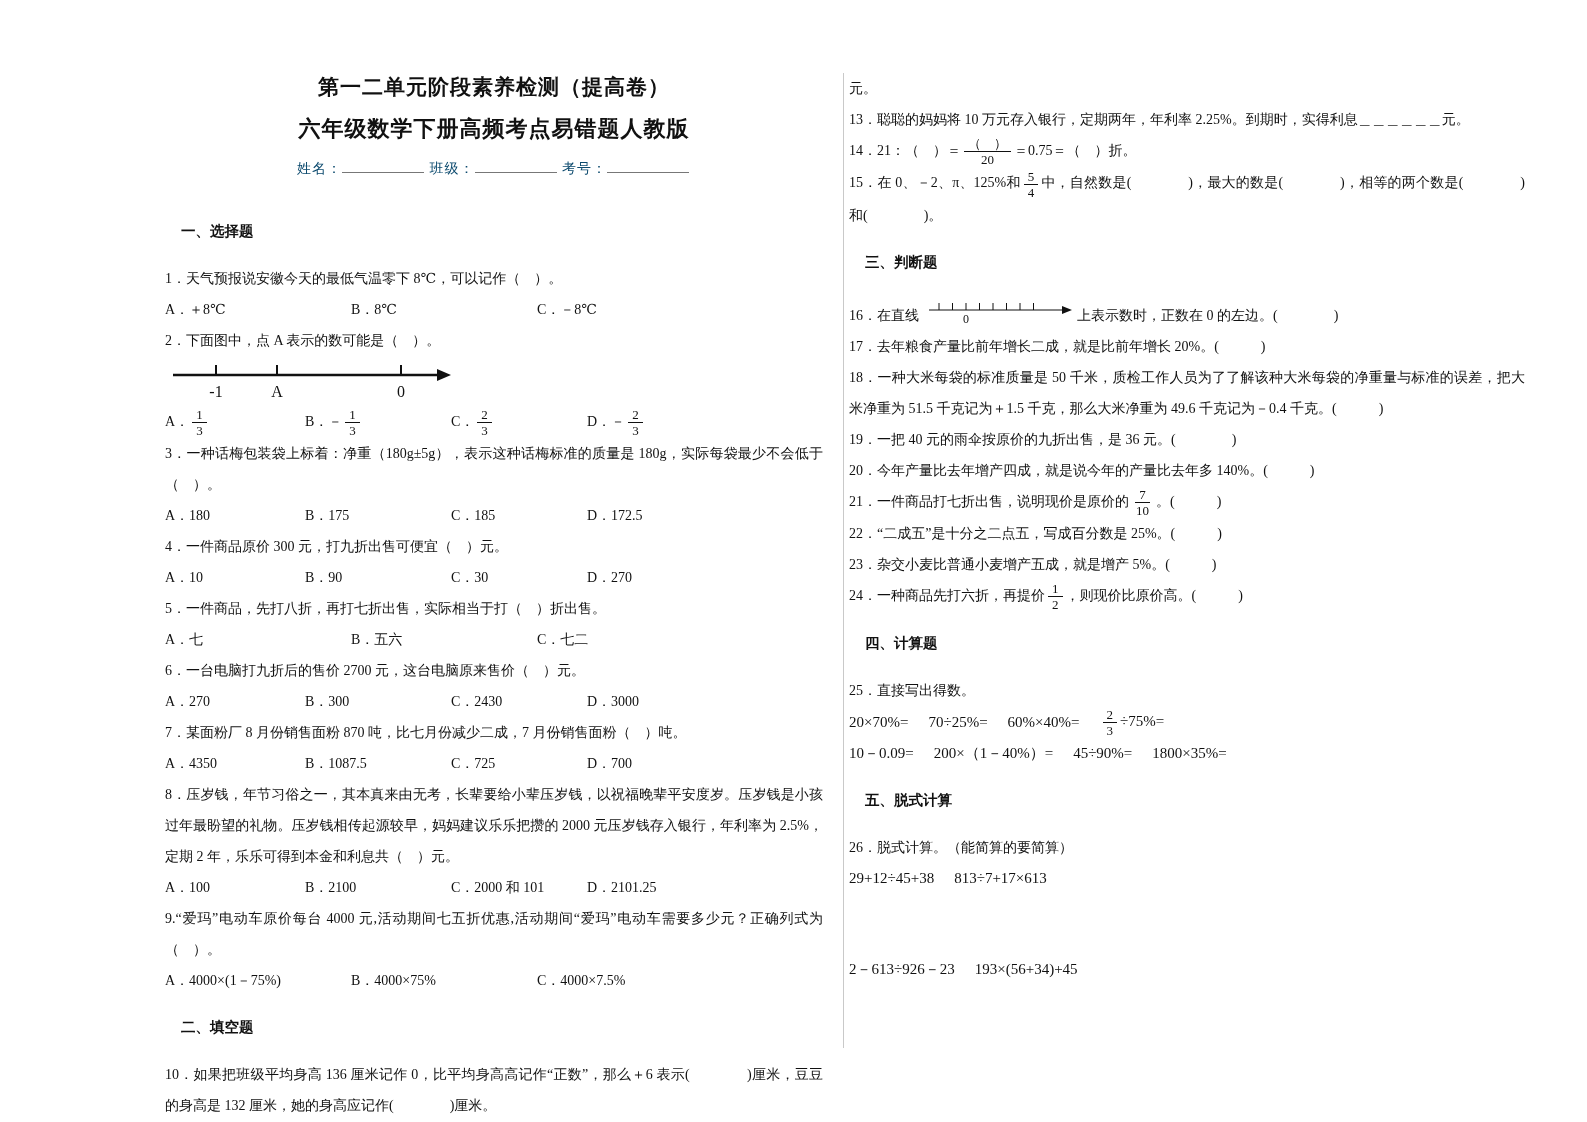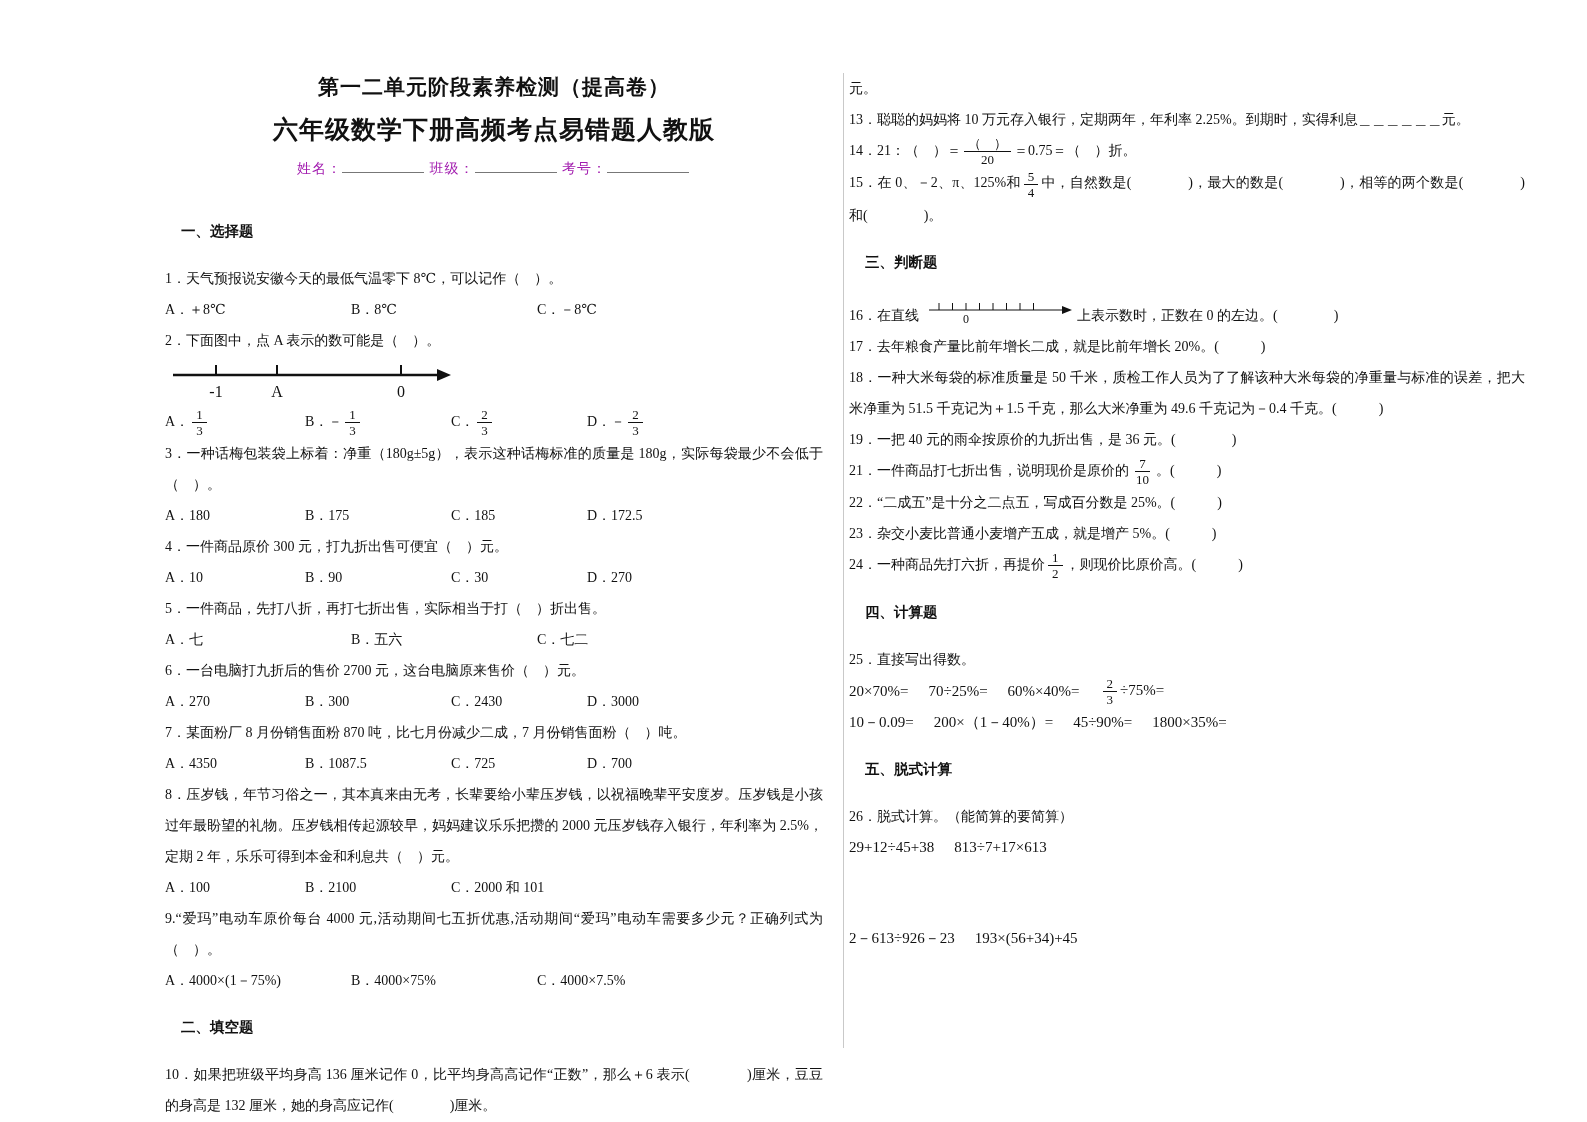--- a/index.html
+++ b/index.html
@@ -5,22 +5,22 @@
   html,body{margin:0;padding:0;background:#fff;}
   .page{position:relative;width:1587px;height:1122px;background:#ffffff;overflow:hidden;
         font-family:"Liberation Serif","DejaVu Serif",serif;color:#111;}
   .divider{position:absolute;left:843px;top:73px;width:1px;height:975px;background:#c9c9c9;}
   .col{position:absolute;top:0;}
   .col-left{left:165px;width:658px;padding-top:74px;}
   .col-right{left:849px;width:676px;padding-top:73px;}
   .hdr-title{font-family:"Liberation Sans","DejaVu Sans",sans-serif;font-weight:bold;
              font-size:21px;line-height:26px;text-align:center;letter-spacing:1px;margin:0;}
   .hdr-sub{font-family:"Liberation Sans","DejaVu Sans",sans-serif;font-weight:bold;
-           font-size:25px;line-height:26px;text-align:center;letter-spacing:1px;margin:16px 0 0 0;}
-  .hdr-fields{margin:16px 0 0 0;text-align:center;font-size:14px;line-height:22px;color:#a21caf;}
+           font-size:22px;line-height:26px;text-align:center;letter-spacing:1px;margin:16px 0 0 0;}
+  .hdr-fields{margin:16px 0 0 0;text-align:center;font-size:14px;line-height:22px;color:#0c4a6e;}
   .hdr-fields .lbl{letter-spacing:1px;}
   .blankline{display:inline-block;width:82px;border-bottom:1.5px solid #777;height:14px;
              vertical-align:baseline;margin-right:2px;}
   .sec-heading{font-family:"Liberation Sans","DejaVu Sans",sans-serif;font-weight:bold;
                font-size:14.5px;line-height:31px;margin:16px;}
   .col-left .sec-heading:first-of-type{margin-top:36px;}
   .para{font-size:14px;line-height:31px;margin:0;text-align:justify;}
   .opts{display:grid;font-size:14px;line-height:31px;}
   .cols4{grid-template-columns:140px 146px 136px auto;}
   .cols3{grid-template-columns:186px 186px auto;}
@@ -119,20 +119,21 @@
           <span><span>A．4350</span></span>
           <span><span>B．1087.5</span></span>
           <span><span>C．725</span></span>
           <span><span>D．700</span></span>
         </div>
         <p class="para"><span>8．压岁钱，年节习俗之一，其本真来由无考，长辈要给小辈压岁钱，以祝福晚辈平安度岁。压岁钱是小孩过年最盼望的礼物。压岁钱相传起源较早，妈妈建议乐乐把攒的 2000 元压岁钱存入银行，年利率为 2.5%，定期 2 年，乐乐可得到本金和利息共（　）元。</span></p>
         <div class="opts cols4">
           <span><span>A．100</span></span>
           <span><span>B．2100</span></span>
           <span><span>C．2000 和 101</span></span>
+          <span><span>D．2101.25</span></span>
         </div>
         <p class="para"><span>9.“爱玛”电动车原价每台 4000 元,活动期间七五折优惠,活动期间“爱玛”电动车需要多少元？正确列式为（　）。</span></p>
         <div class="opts cols3">
           <span><span>A．4000×(1－75%)</span></span>
           <span><span>B．4000×75%</span></span>
           <span><span>C．4000×7.5%</span></span>
         </div>
         <p class="sec-heading">二、填空题</p>
         <p class="para"><span>10．如果把班级平均身高 136 厘米记作 0，比平均身高高记作“正数”，那么＋6 表示(　　　　)厘米，豆豆的身高是 132 厘米，她的身高应记作(　　　　)厘米。</span></p>
         <p class="para"><span>11．一种商品打八折出售，表示(　　　　)是(　　　　)的 80%，原价 800 元的商品，付款时少付(　　　　)</span></p>
@@ -161,20 +162,21 @@
             <line x1="56.5" y1="9" x2="56.5" y2="16" stroke="#111" stroke-width="1"></line>
             <line x1="70" y1="9" x2="70" y2="16" stroke="#111" stroke-width="1"></line>
             <line x1="83.5" y1="9" x2="83.5" y2="16" stroke="#111" stroke-width="1"></line>
             <line x1="97" y1="9" x2="97" y2="16" stroke="#111" stroke-width="1"></line>
             <line x1="110.5" y1="9" x2="110.5" y2="16" stroke="#111" stroke-width="1"></line>
             <text x="43" y="29" font-size="12" text-anchor="middle">0</text>
           </svg><span>上表示数时，正数在 0 的左边。(　　　　)</span></p>
         <p class="para"><span>17．去年粮食产量比前年增长二成，就是比前年增长 20%。(　　　)</span></p>
         <p class="para"><span>18．一种大米每袋的标准质量是 50 千米，质检工作人员为了了解该种大米每袋的净重量与标准的误差，把大米净重为 51.5 千克记为＋1.5 千克，那么大米净重为 49.6 千克记为－0.4 千克。(　　　)</span></p>
         <p class="para"><span>19．一把 40 元的雨伞按原价的九折出售，是 36 元。(　　　　)</span></p>
+        <p class="para"><span>20．今年产量比去年增产四成，就是说今年的产量比去年多 140%。(　　　)</span></p>
         <p class="para"><span>21．一件商品打七折出售，说明现价是原价的</span><span class="frac">
             <span class="num">7</span>
             <span class="den">10</span>
           </span><span>。(　　　)</span></p>
         <p class="para"><span>22．“二成五”是十分之二点五，写成百分数是 25%。(　　　)</span></p>
         <p class="para"><span>23．杂交小麦比普通小麦增产五成，就是增产 5%。(　　　)</span></p>
         <p class="para"><span>24．一种商品先打六折，再提价</span><span class="frac">
             <span class="num">1</span>
             <span class="den">2</span>
           </span><span>，则现价比原价高。(　　　)</span></p>

